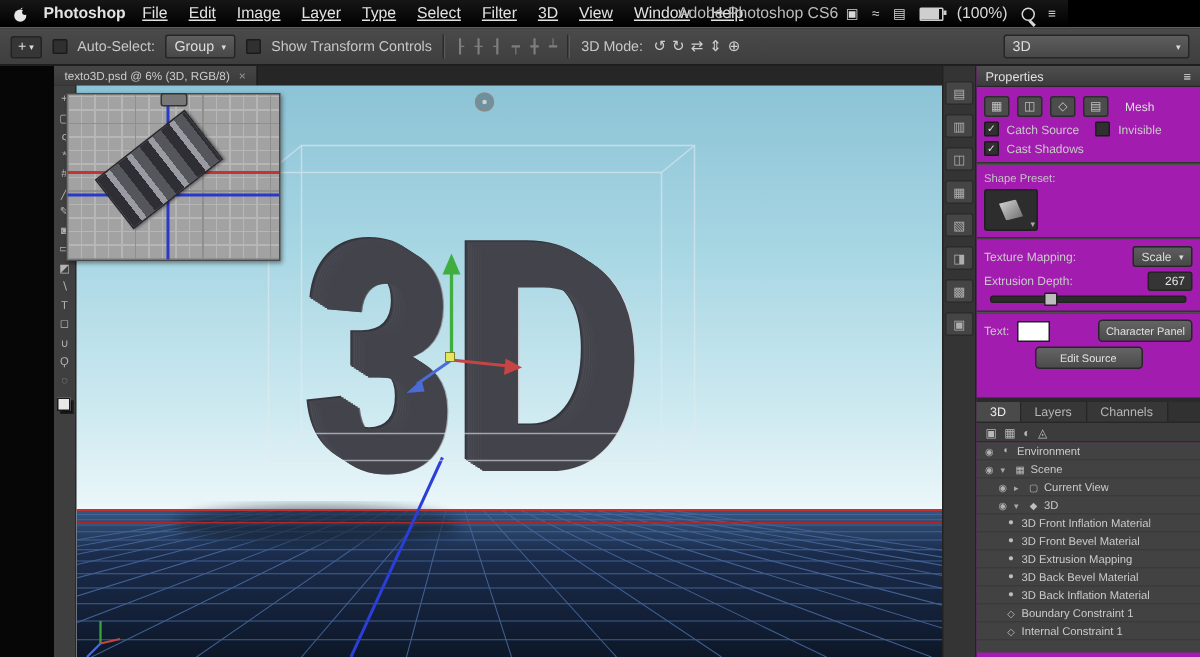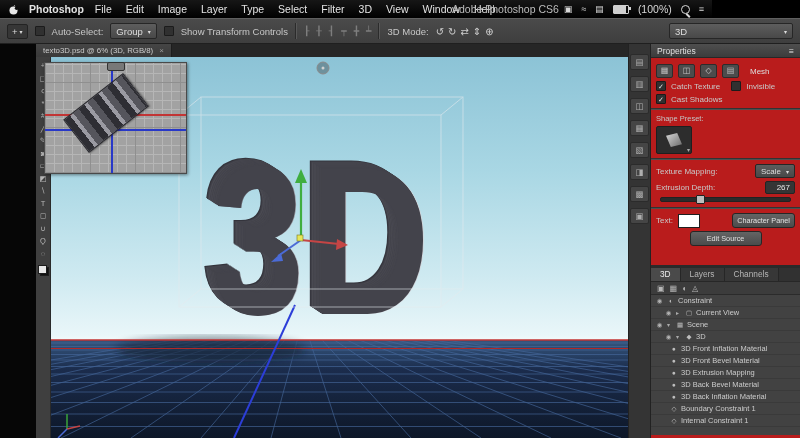--- a/index.html
+++ b/index.html
@@ -6,21 +6,21 @@
   body{width:800px;height:438px;position:relative;overflow:hidden;
        font-family:"Liberation Sans",sans-serif;-webkit-font-smoothing:antialiased;}
   #app{position:absolute;inset:0;}
 
   
   .menubar{position:absolute;left:0;top:0;width:712px;height:18px;
     background:linear-gradient(#161616,#000);color:#e3e3e3;font-size:10.5px;
     display:flex;align-items:center;padding:0 8px;box-sizing:border-box;z-index:30;}
   .apple-icon{width:11px;height:11px;margin-right:10px;flex:0 0 auto;}
   .appname{font-weight:bold;margin-right:4px;}
-  .menu-item{padding:0 7px;white-space:nowrap;}
+  .menu-item{padding:0 7px;white-space:nowrap;text-decoration:underline;}
   .mb-title{position:absolute;left:452px;color:#bdbdbd;}
   .mb-right{margin-left:auto;display:flex;align-items:center;gap:9px;color:#d8d8d8;}
   .glyph{font-size:9px;line-height:18px;}
   .battery{width:14px;height:7px;border:1px solid #cfcfcf;border-radius:1px;position:relative;
     background:linear-gradient(90deg,#cfcfcf 0 88%,transparent 88%);}
   .battery::after{content:"";position:absolute;right:-3px;top:1.5px;width:2px;height:3px;background:#cfcfcf;}
   .mag{width:7px;height:7px;border:1.4px solid #d8d8d8;border-radius:50%;position:relative;}
   .mag::after{content:"";position:absolute;width:5px;height:1.6px;background:#d8d8d8;
     left:5px;top:7px;transform:rotate(45deg);transform-origin:0 0;}
 
@@ -88,21 +88,21 @@
     background:#787878;border:1px solid #333;border-radius:2px;}
 
   
   .panelstrip{position:absolute;left:628px;top:44px;width:23px;height:394px;background:#343434;
     border-left:1px solid #222;border-right:1px solid #222;display:flex;flex-direction:column;
     align-items:center;padding-top:10px;gap:6px;box-sizing:border-box;}
   .strip-icon{width:17px;height:14px;background:#454545;border:1px solid #2b2b2b;border-radius:2px;
     color:#aeaeae;font-size:8.5px;line-height:14px;text-align:center;}
 
   
-  .rightcol{position:absolute;left:651px;top:44px;width:149px;height:394px;background:#b91c1c;box-sizing:border-box;}
+  .rightcol{position:absolute;left:651px;top:44px;width:149px;height:394px;background:#a21caf;box-sizing:border-box;}
   .panel-header{height:13px;background:linear-gradient(#4e4e4e,#3c3c3c);border-bottom:1px solid #272727;
     font-size:8.5px;color:#e0e0e0;display:flex;align-items:center;justify-content:space-between;padding:0 6px;}
   .properties{height:224px;border-bottom:3px solid #2a2a2a;box-sizing:border-box;overflow:hidden;}
   .pcontent{padding:3px 5px;font-size:8px;color:#c9c9c9;}
   .prow{display:flex;align-items:center;gap:5px;margin:3px 0;}
   .picon{width:15px;height:12px;background:#4c4c4c;border:1px solid #2c2c2c;border-radius:2px;
     color:#c2c2c2;font-size:8px;line-height:12px;text-align:center;}
   .mesh-label{margin-left:6px;color:#dedede;}
   .pdiv{height:1px;background:#333;border-bottom:1px solid #4f4f4f;margin:4px -5px;}
   .two{align-items:flex-start;gap:12px;}
@@ -375,21 +375,21 @@
           <span class="picon">▦</span>
           <span class="picon">◫</span>
           <span class="picon">◇</span>
           <span class="picon">▤</span>
           <span class="mesh-label">Mesh</span>
         </div>
         <div class="prow">
           <span class="cb">
               <i>✓</i>
             </span>
-          <span>Catch Texture</span>
+          <span>Catch Source</span>
           <span class="cb" style="margin-left:6px;"></span>
           <span>Invisible</span>
         </div>
         <div class="prow">
           <span class="cb">
               <i>✓</i>
             </span>
           <span>Cast Shadows</span>
         </div>
         <div class="pdiv"></div>
@@ -438,34 +438,34 @@
       <div class="filter-row">
         <span>▣</span>
         <span>▦</span>
         <span>◐</span>
         <span>◬</span>
       </div>
       <div class="rows">
         <div class="row">
           <span class="eye">◉</span>
           <span class="ricon">◐</span>
-          <span class="rlabel">Constraint</span>
+          <span class="rlabel">Environment</span>
+        </div>
+        <div class="row">
+          <span class="eye">◉</span>
+          <span class="caret">▾</span>
+          <span class="ricon">▦</span>
+          <span class="rlabel">Scene</span>
         </div>
         <div class="row ind1">
           <span class="eye">◉</span>
           <span class="caret">▸</span>
           <span class="ricon">▢</span>
           <span class="rlabel">Current View</span>
         </div>
-        <div class="row">
-          <span class="eye">◉</span>
-          <span class="caret">▾</span>
-          <span class="ricon">▦</span>
-          <span class="rlabel">Scene</span>
-        </div>
         <div class="row ind1">
           <span class="eye">◉</span>
           <span class="caret">▾</span>
           <span class="ricon">◆</span>
           <span class="rlabel">3D</span>
         </div>
         <div class="row ind2">
           <span class="ricon">●</span>
           <span class="rlabel">3D Front Inflation Material</span>
         </div>

